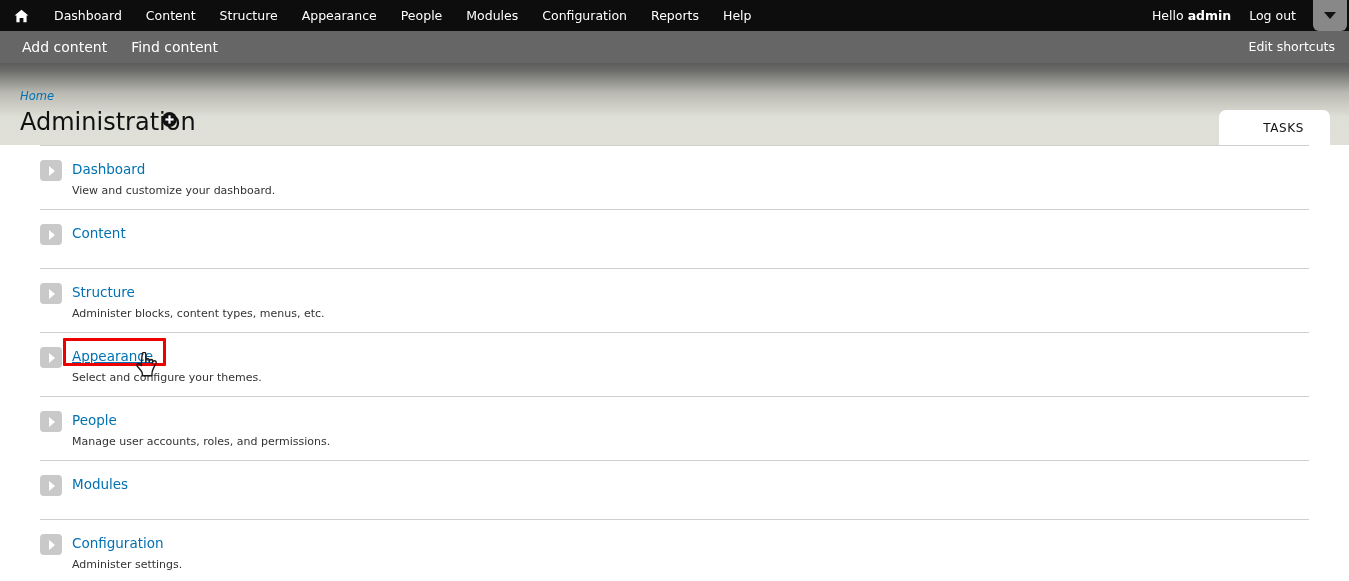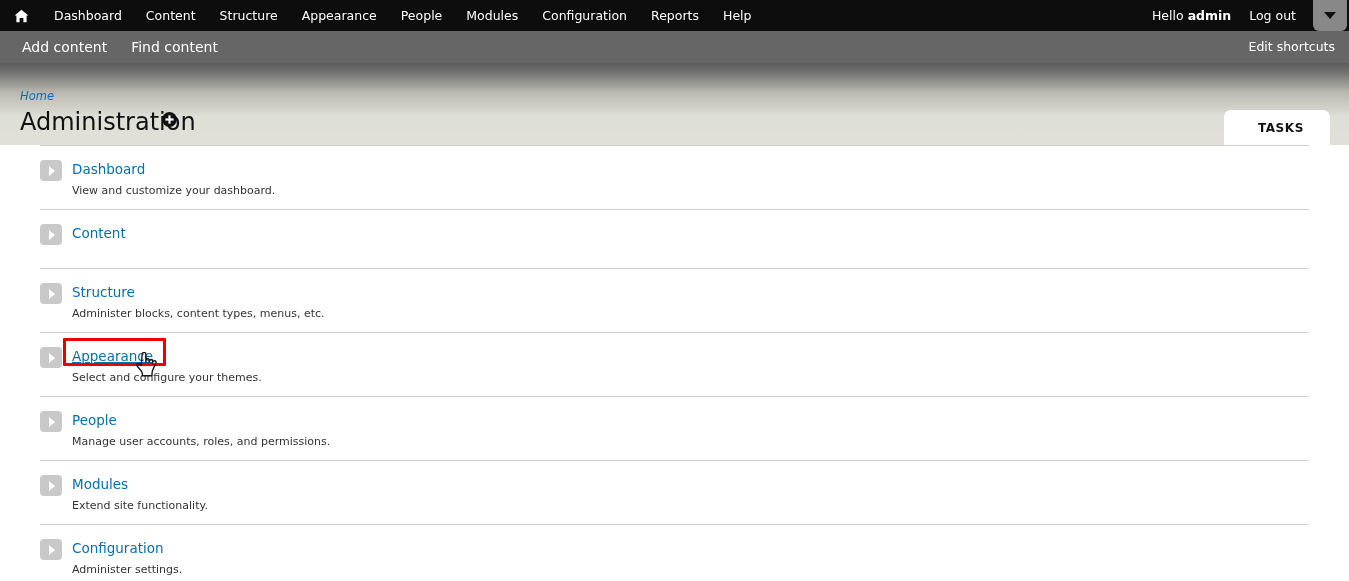--- a/index.html
+++ b/index.html
@@ -158,23 +158,23 @@
   
   .tabs {
     position: absolute;
     right: 19px;
     bottom: 0;
     display: flex;
     align-items: flex-end;
   }
   .tab {
     font-size: 12px;
-    font-weight: bold;
+    font-weight: normal;
     letter-spacing: 0.6px;
-    padding: 11px 26px 10px 34px;
+    padding: 11px 26px 10px 44px;
     border-radius: 7px 7px 0 0;
     text-decoration: none;
     cursor: pointer;
     white-space: nowrap;
   }
   .tab-active {
     background: #ffffff;
     color: #111111;
   }
   .tab-inactive {
@@ -358,21 +358,20 @@
         </span>
       <a class="item-link">People</a>
       <span class="item-desc">Manage user accounts, roles, and permissions.</span>
     </li>
 
     <li class="admin-item">
       <span class="item-icon">
           <span class="chevron-right"></span>
         </span>
       <a class="item-link">Modules</a>
-      <span class="item-desc">Extend site functionality.</span>
     </li>
 
     <li class="admin-item">
       <span class="item-icon">
           <span class="chevron-right"></span>
         </span>
       <a class="item-link">Configuration</a>
       <span class="item-desc">Administer settings.</span>
     </li>
 

